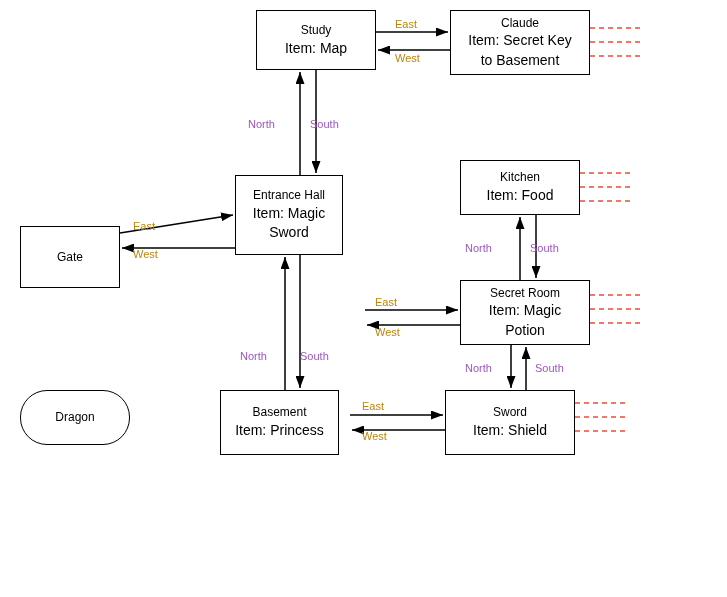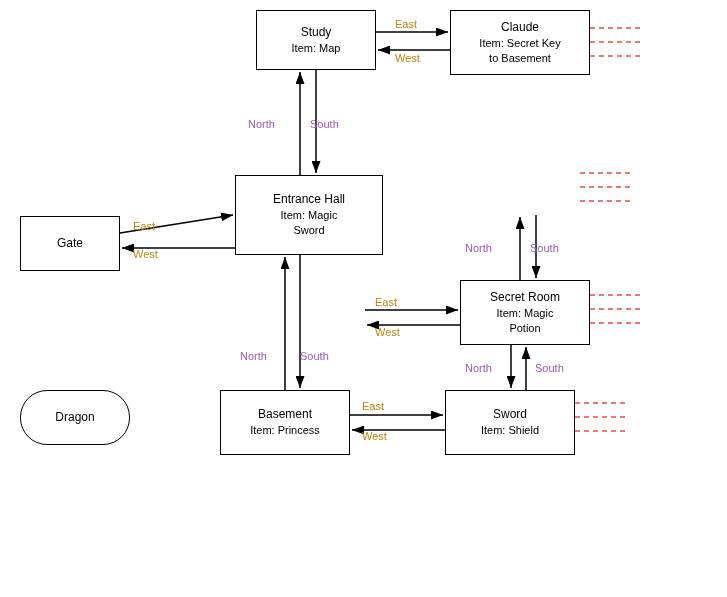--- a/index.html
+++ b/index.html
@@ -22,21 +22,21 @@
       border: 1.5px solid #000;
       background: #fff;
       text-align: center;
       display: flex;
       flex-direction: column;
       align-items: center;
       justify-content: center;
       line-height: 1.4;
     }
     .room-title { font-weight: normal; }
-    .room-item { font-size: 11px; }
+    .room-item { font-size: 14px; }
     .direction-label {
       position: absolute;
       font-size: 11px;
     }
     .dir-east { color: #b8860b; }
     .dir-west { color: #b8860b; }
     .dir-north { color: #9b59b6; }
     .dir-south { color: #9b59b6; }
     svg.arrows {
       position: absolute;
@@ -133,38 +133,42 @@
     <span class="room-title">Study</span>
     <span class="room-item">Item: Map</span>
   </div>
 
   <div class="room-box" style="left:450px;top:10px;width:140px;height:65px;">
     <span class="room-title">Claude</span>
     <span class="room-item" style="white-space:pre-line;">Item: Secret Key
 to Basement</span>
   </div>
 
-  <div class="room-box" style="left:235px;top:175px;width:148px;height:80px;">
+  <div class="room-box" style="left:235px;top:175px;width:108px;height:80px;">
     <span class="room-title">Entrance Hall</span>
     <span class="room-item" style="white-space:pre-line;">Item: Magic
 Sword</span>
   </div>
 
-  <div class="room-box" style="left:20px;top:216px;width:100px;height:55px;">
+  <div class="room-box" style="left:20px;top:226px;width:100px;height:62px;">
     <span class="room-title">Gate</span>
   </div>
 
+  <div class="room-box" style="left:460px;top:160px;width:120px;height:55px;">
+    <span class="room-title">Kitchen</span>
+    <span class="room-item">Item: Food</span>
+  </div>
 
   <div class="room-box" style="left:460px;top:280px;width:130px;height:65px;">
     <span class="room-title">Secret Room</span>
     <span class="room-item" style="white-space:pre-line;">Item: Magic
 Potion</span>
   </div>
 
-  <div class="room-box" style="left:220px;top:390px;width:130px;height:65px;">
+  <div class="room-box" style="left:220px;top:390px;width:119px;height:65px;">
     <span class="room-title">Basement</span>
     <span class="room-item">Item: Princess</span>
   </div>
 
   <div class="room-box" style="left:445px;top:390px;width:130px;height:65px;">
     <span class="room-title">Sword</span>
     <span class="room-item">Item: Shield</span>
   </div>
 
   <div class="room-box" style="left:20px;top:390px;width:110px;height:55px;border-radius:27px;">

